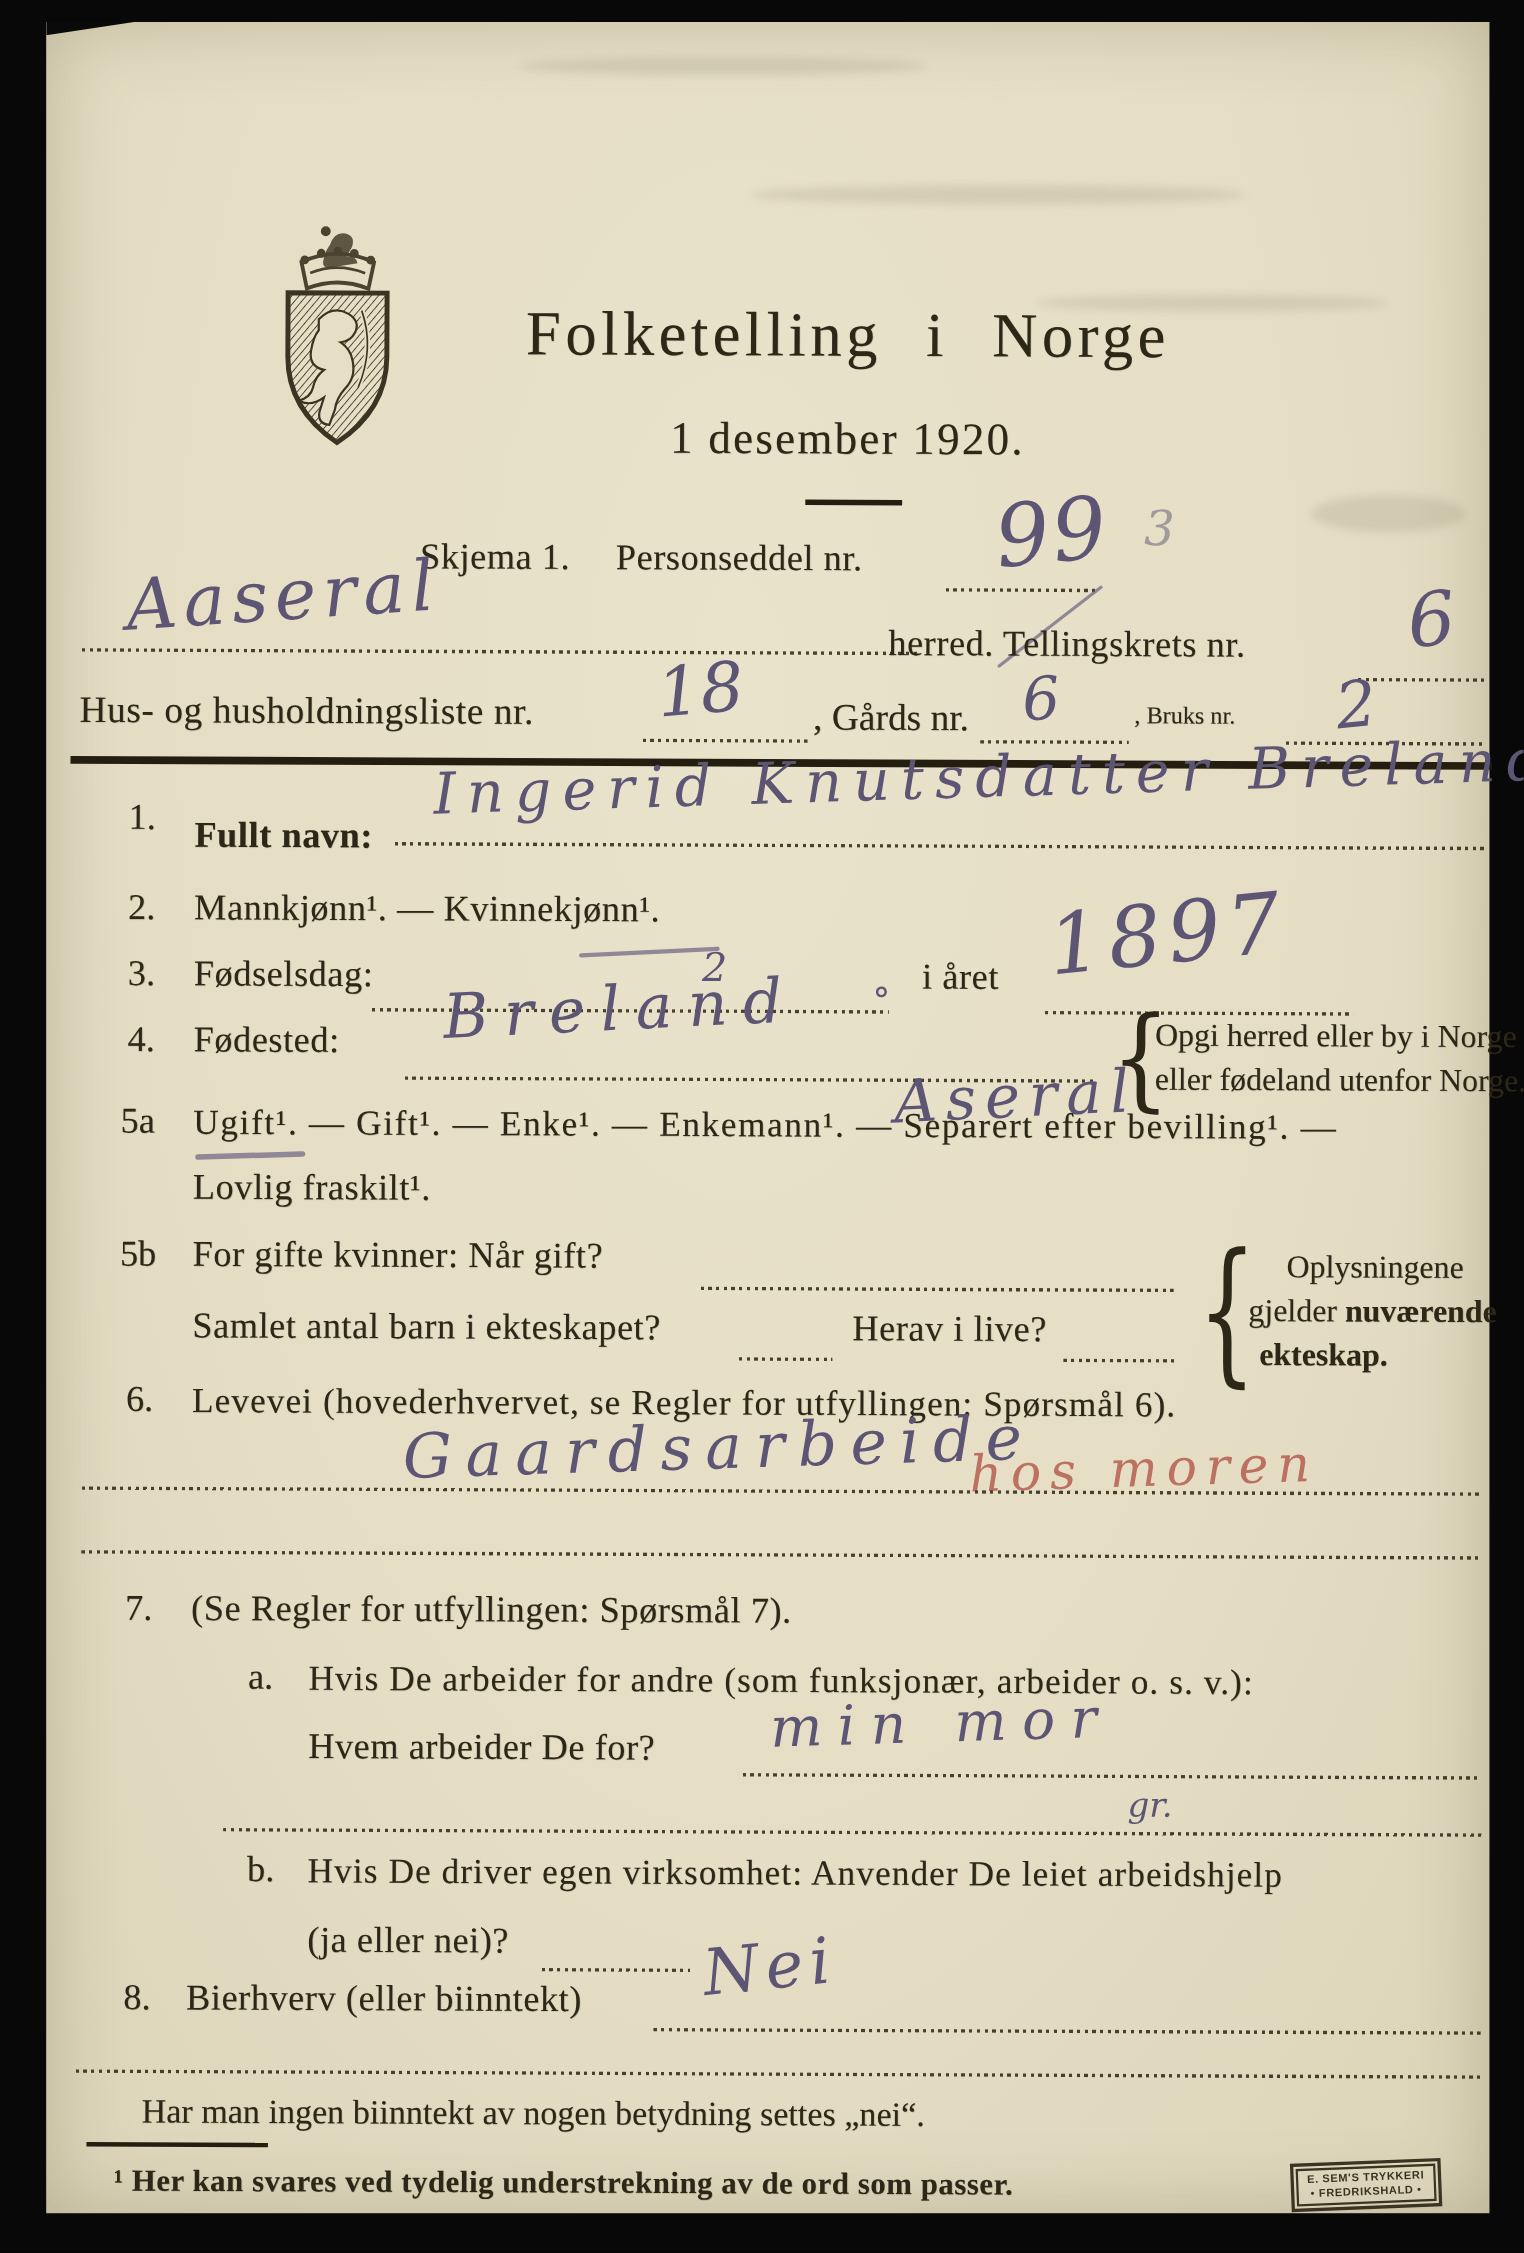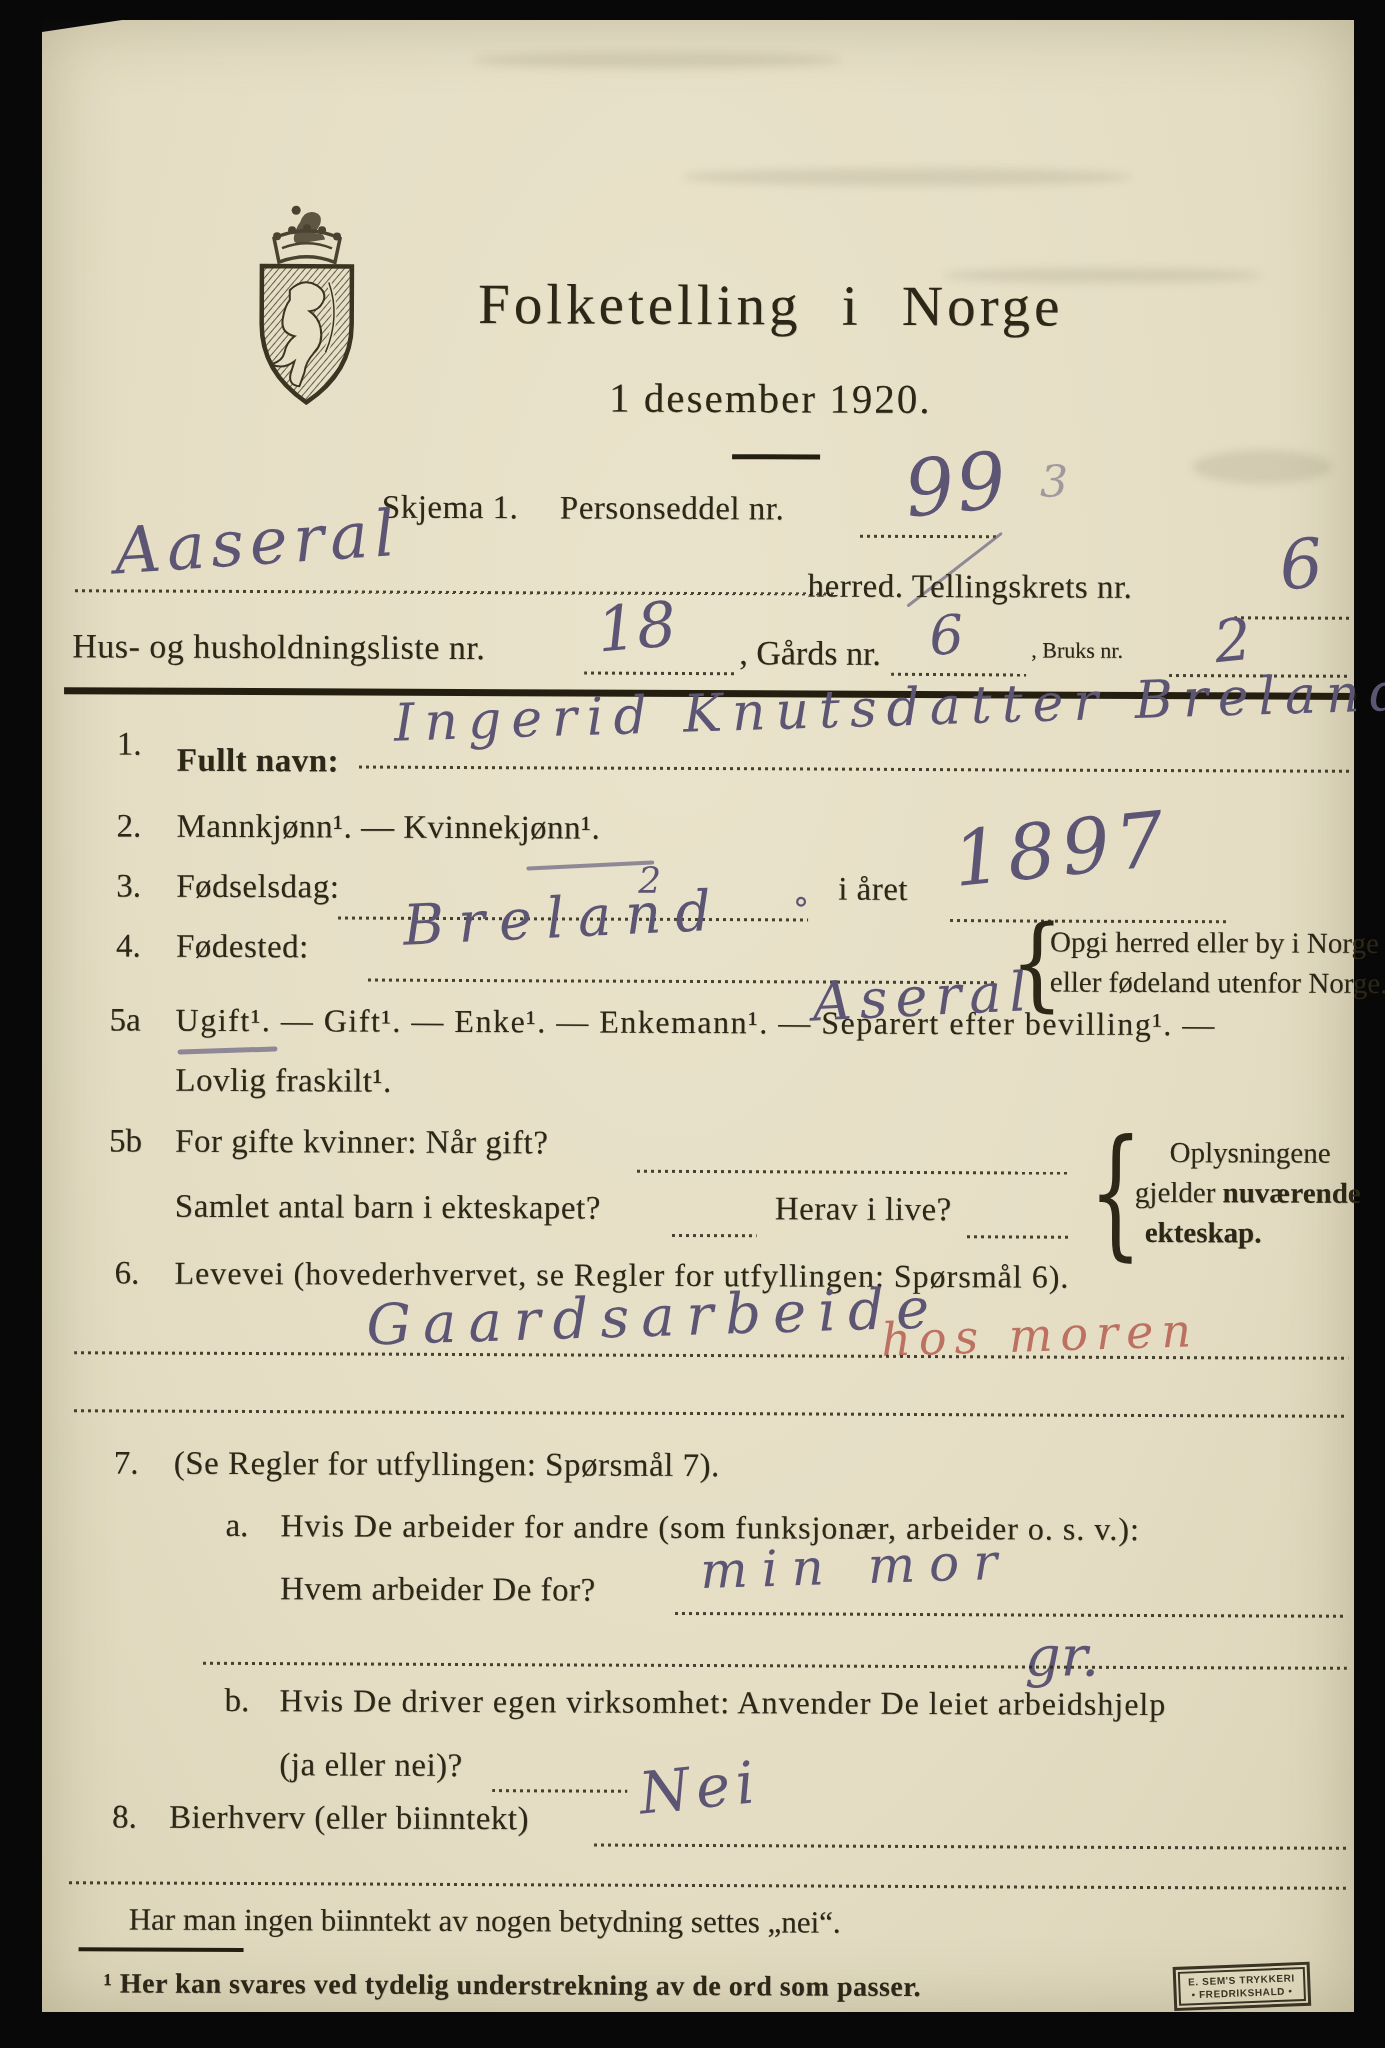--- a/index.html
+++ b/index.html
@@ -158,21 +158,21 @@
     <div class="dot" style="left:38px; top:1390px; width:1274px;"></div>
 
     <span class="printed num" style="left:78px; top:1425px;">7.</span>
     <span class="printed lbl" style="left:138px; top:1425px;">(Se Regler for utfyllingen:  Spørsmål 7).</span>
 
     <span class="printed num" style="left:190px; top:1487px;">a.</span>
     <span class="printed" style="left:245px; top:1487px; font-size:32px; letter-spacing:1px;">Hvis De arbeider for andre (som funksjonær, arbeider o. s. v.):</span>
     <span class="printed lbl" style="left:245px; top:1550px;">Hvem arbeider De for?</span>
     <span class="hand" style="left:665px; top:1520px; font-size:50px; letter-spacing:14px; transform:rotate(-2deg);">min mor</span>
     <div class="dot" style="left:640px; top:1590px; width:672px;"></div>
-    <span class="hand" style="left:990px; top:1600px; font-size:56px;">gr.</span>
+    <span class="hand" style="left:990px; top:1600px; font-size:31px;">gr.</span>
     <div class="dot" style="left:168px; top:1642px; width:1144px;"></div>
 
     <span class="printed num" style="left:190px; top:1662px;">b.</span>
     <span class="printed" style="left:245px; top:1662px; font-size:32px; letter-spacing:1px;">Hvis De driver egen virksomhet:  Anvender De leiet arbeidshjelp</span>
     <span class="printed lbl" style="left:245px; top:1726px;">(ja eller nei)?</span>
     <div class="dot" style="left:458px; top:1768px; width:135px;"></div>
 
     <span class="printed num" style="left:78px; top:1779px;">8.</span>
     <span class="printed lbl" style="left:135px; top:1779px;">Bierhverv (eller biinntekt)</span>
     <span class="hand" style="left:605px; top:1738px; font-size:58px; letter-spacing:6px; transform:rotate(-6deg);">Nei</span>

